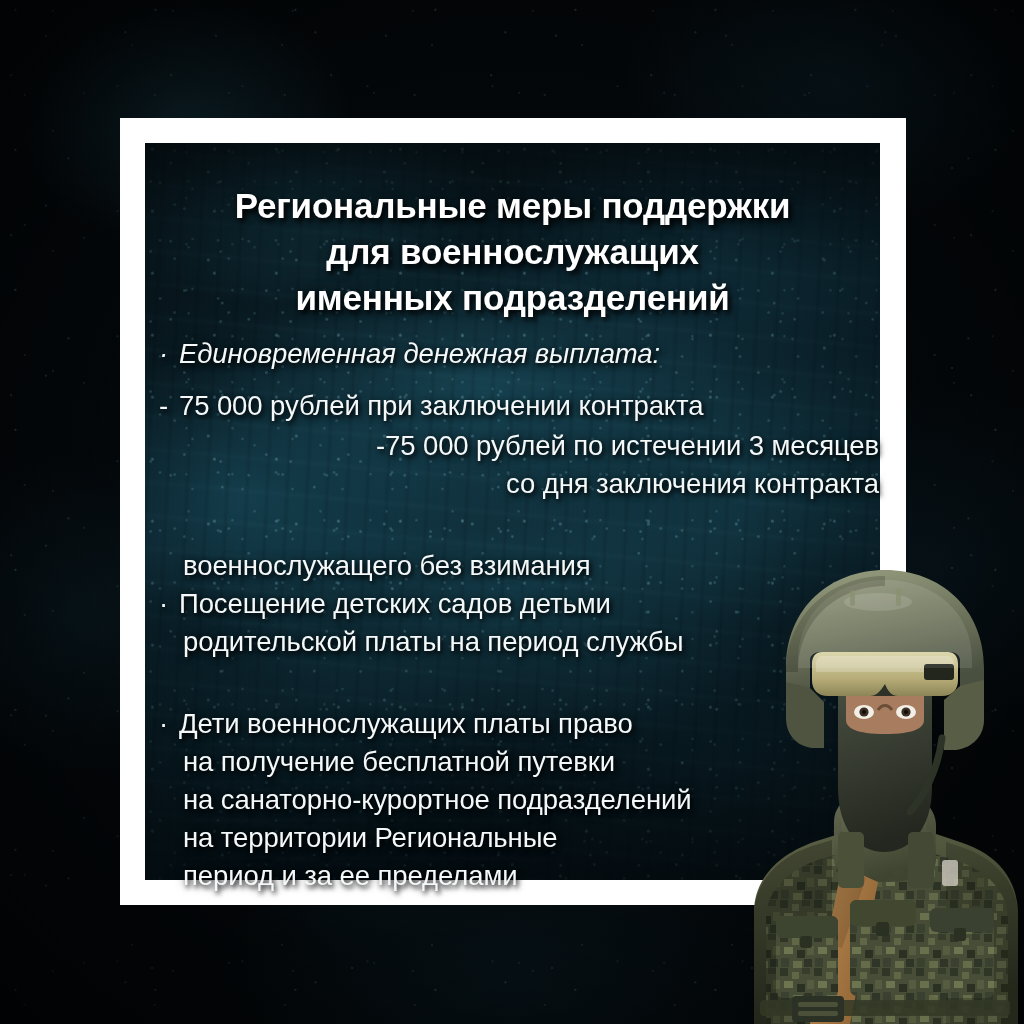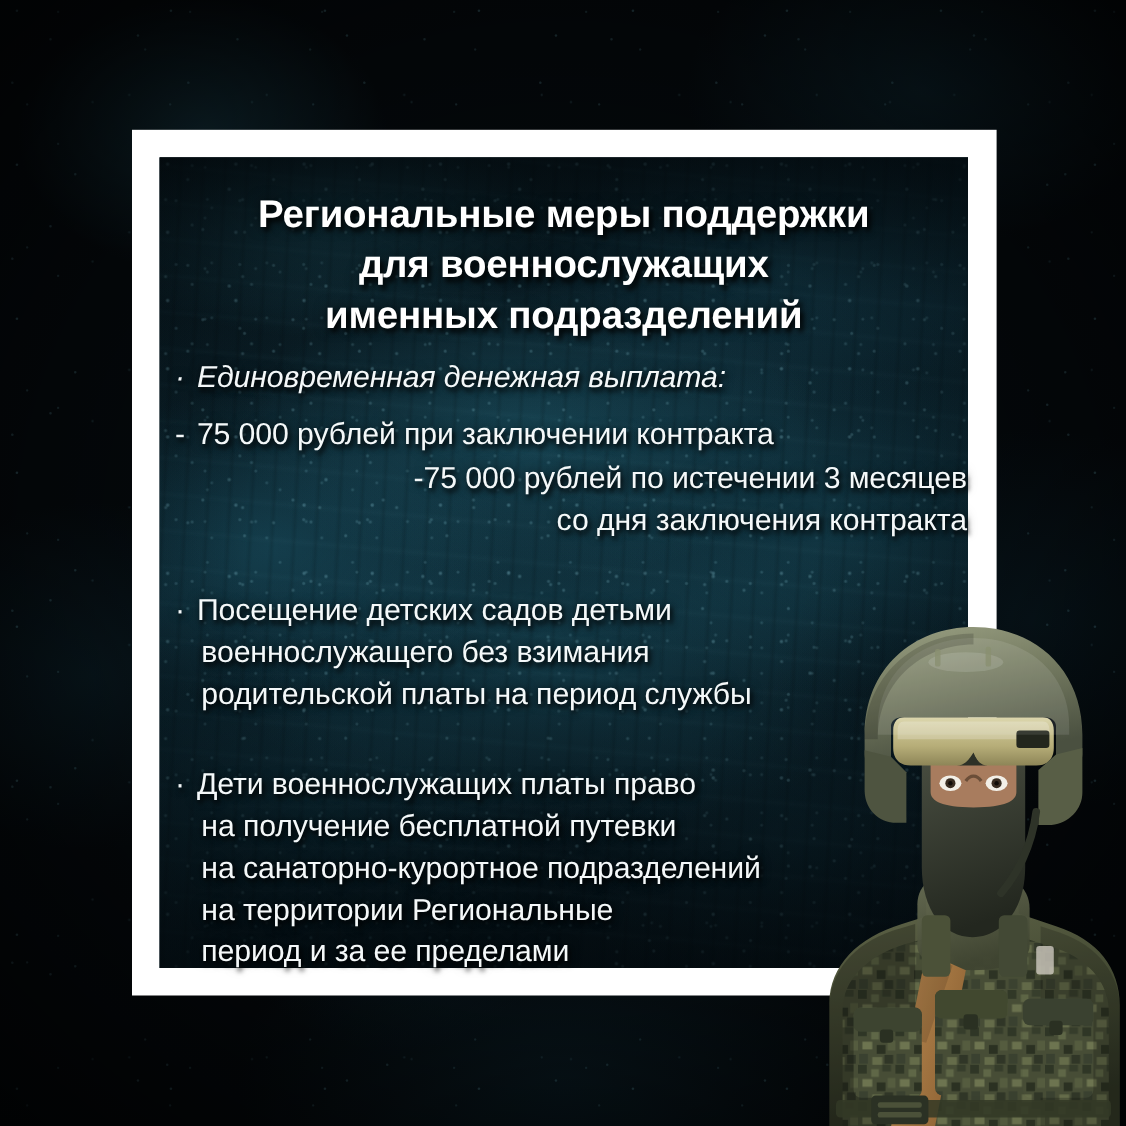--- a/index.html
+++ b/index.html
@@ -124,21 +124,21 @@
     inset: 0;
     background:
       linear-gradient(to bottom, rgba(2,7,10,0.62) 0%, rgba(2,7,10,0.10) 18%, rgba(2,7,10,0.05) 55%, rgba(2,7,10,0.55) 100%),
       radial-gradient(ellipse 640px 620px at 46% 45%, rgba(0,0,0,0) 40%, rgba(2,8,12,0.72) 100%);
   }
 
   
   .content {
     position: absolute;
     left: 145px;
-    top: 144px;
+    top: 155px;
     width: 735px;
     height: 667px;
     z-index: 6;
   }
   .title {
     position: absolute;
     left: 0;
     top: 28px;
     width: 735px;
     text-align: center;
@@ -213,22 +213,22 @@
           <div class="line marker"><span class="marker-glyph">·</span><span>Единовременная денежная выплата:</span></div>
         </div>
         <div class="group" style="margin-bottom: 2px;">
           <div class="line marker"><span class="marker-glyph">-</span><span>75 000 рублей при заключении контракта</span></div>
         </div>
         <div class="group" style="margin-bottom: 44px; text-align: right;">
           <div class="line marker"><span class="marker-glyph">-</span><span>75 000 рублей по истечении 3 месяцев</span></div>
           <div class="line cont"><span>со дня заключения контракта</span></div>
         </div>
         <div class="group" style="margin-bottom: 44px;">
+          <div class="line cont"><span>военнослужащего без взимания</span></div>
           <div class="line marker"><span class="marker-glyph">·</span><span>Посещение детских садов детьми</span></div>
-          <div class="line cont"><span>военнослужащего без взимания</span></div>
           <div class="line cont"><span>родительской платы на период службы</span></div>
         </div>
         <div class="group">
           <div class="line marker"><span class="marker-glyph">·</span><span>Дети военнослужащих платы право</span></div>
           <div class="line cont"><span>на получение бесплатной путевки</span></div>
           <div class="line cont"><span>на санаторно-курортное подразделений</span></div>
           <div class="line cont"><span>на территории Региональные</span></div>
           <div class="line cont"><span>период и за ее пределами</span></div>
         </div>
       </div>

